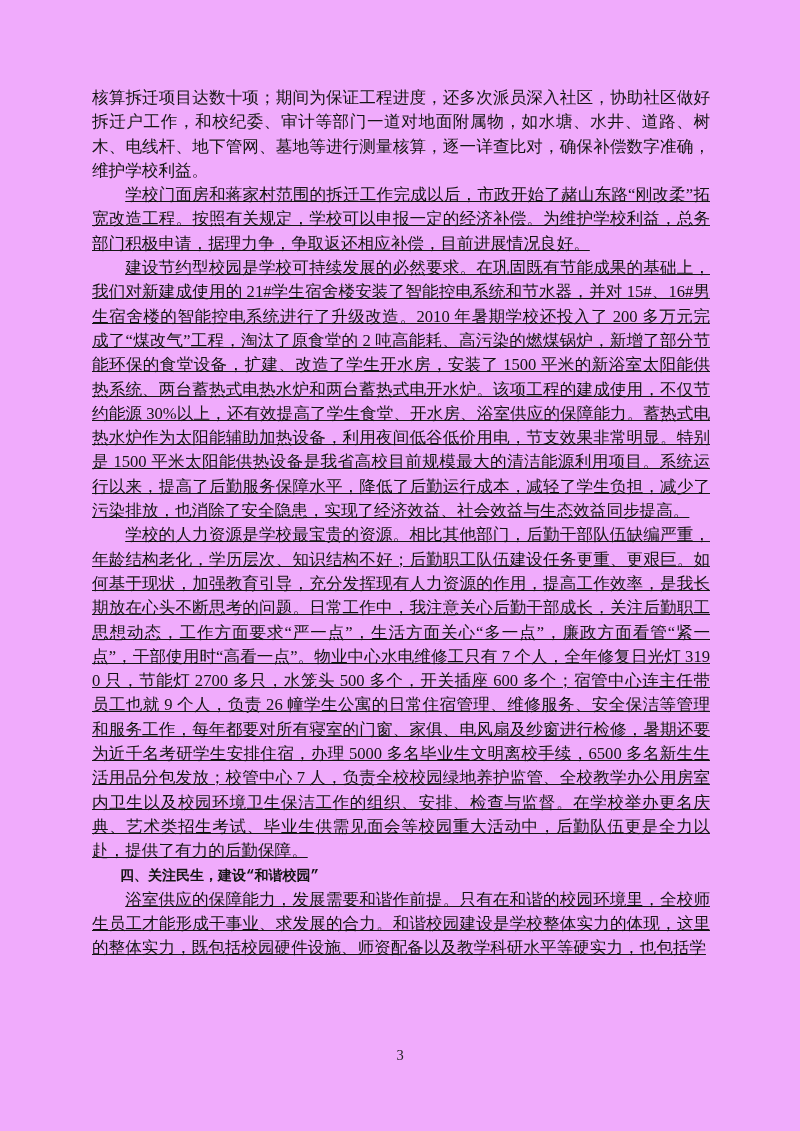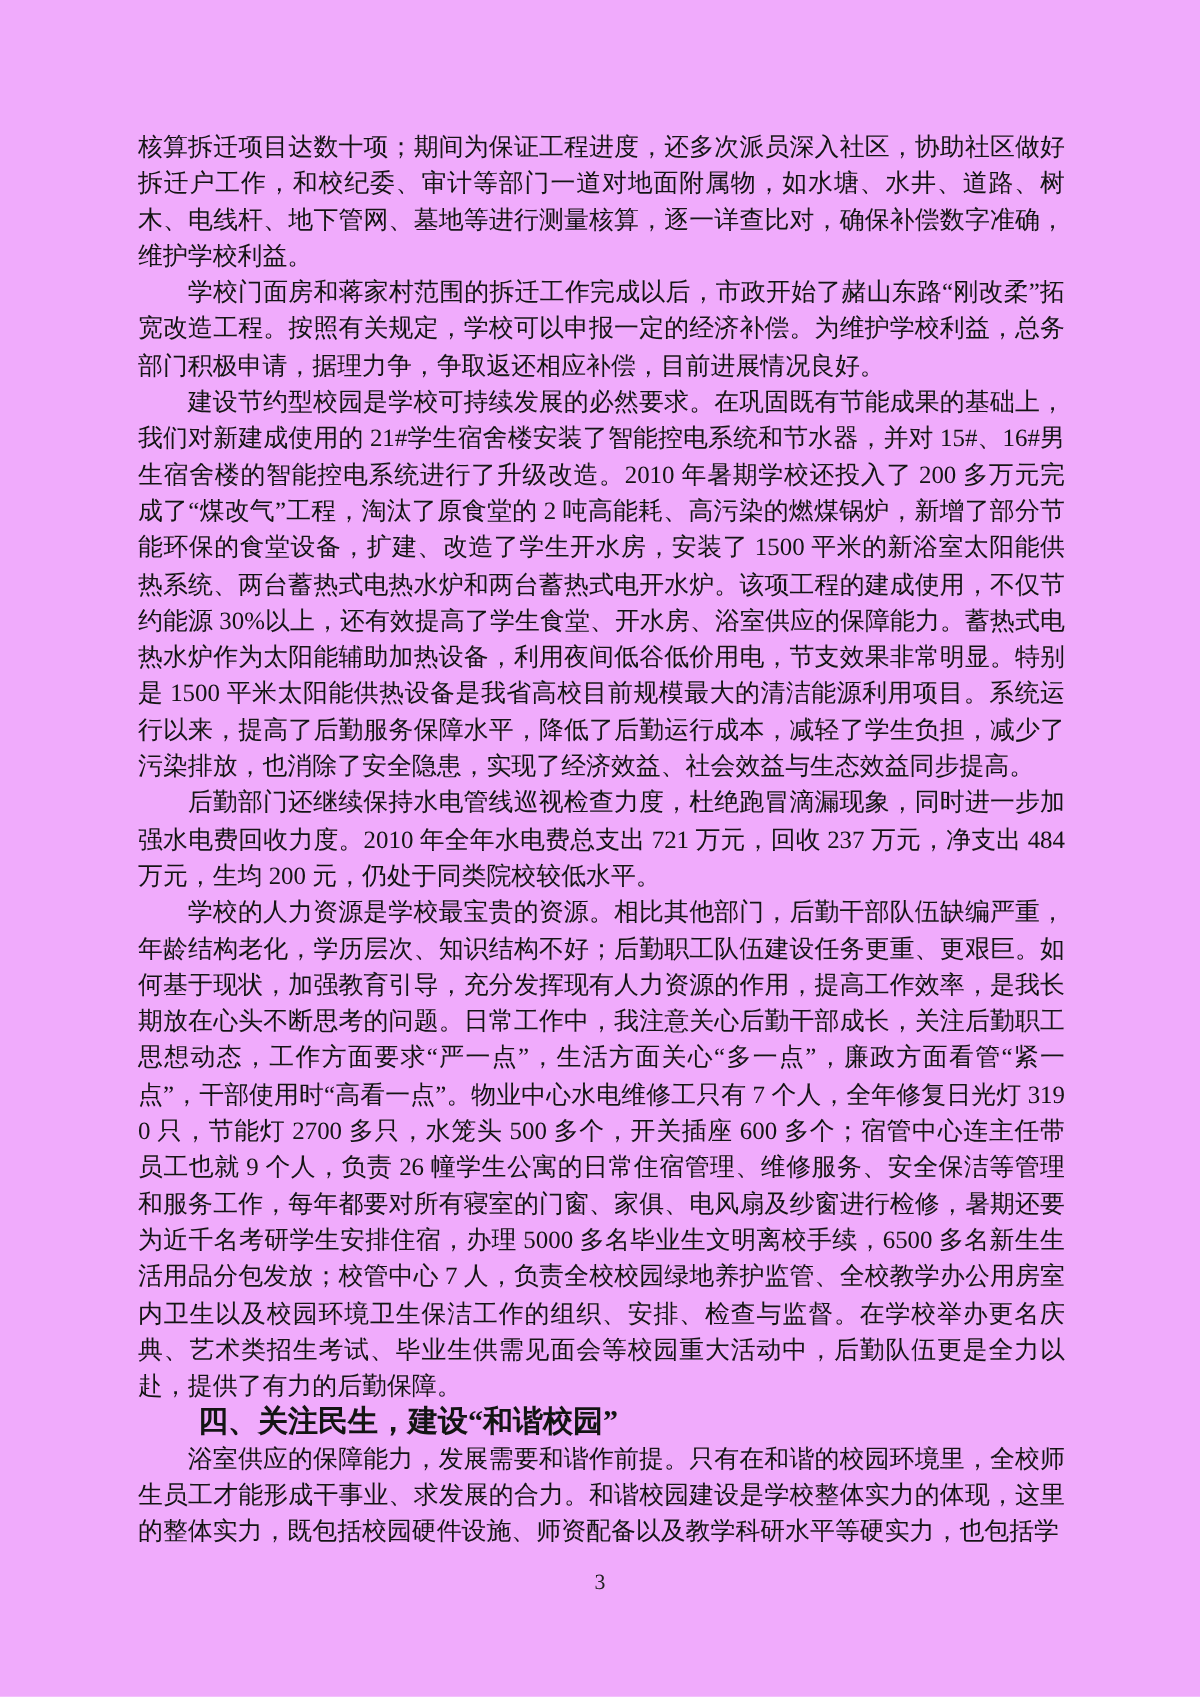--- a/index.html
+++ b/index.html
@@ -33,29 +33,30 @@
     margin: 0;
     padding: 0;
     font-size: 16.6px;
     line-height: 24.3px;
     text-align: justify;
     text-justify: inter-ideograph;
     word-break: break-all;
   }
   .para.indent {
     text-indent: 2em;
+    text-decoration: underline;
   }
   .heading {
     margin: 0;
     padding: 0;
-    font-size: 20px;
+    font-size: 14px;
     line-height: 24.3px;
     text-indent: 2em;
     font-weight: bold;
-    font-family: Liberation Serif, serif;
+    font-family: Liberation Mono, monospace;
     text-align: justify;
     word-break: break-all;
   }
   .page-number {
     position: absolute;
     top: 1046px;
     left: 0;
     width: 800px;
     text-align: center;
     font-size: 14.5px;
@@ -64,19 +65,18 @@
   }
 </style>
 </head>
 <body>
 
 <div class="page">
   <div class="content">
     <p class="para">核算拆迁项目达数十项；期间为保证工程进度，还多次派员深入社区，协助社区做好拆迁户工作，和校纪委、审计等部门一道对地面附属物，如水塘、水井、道路、树木、电线杆、地下管网、墓地等进行测量核算，逐一详查比对，确保补偿数字准确，维护学校利益。</p>
     <p class="para indent">学校门面房和蒋家村范围的拆迁工作完成以后，市政开始了赭山东路“刚改柔”拓宽改造工程。按照有关规定，学校可以申报一定的经济补偿。为维护学校利益，总务部门积极申请，据理力争，争取返还相应补偿，目前进展情况良好。</p>
     <p class="para indent">建设节约型校园是学校可持续发展的必然要求。在巩固既有节能成果的基础上，我们对新建成使用的 21#学生宿舍楼安装了智能控电系统和节水器，并对 15#、16#男生宿舍楼的智能控电系统进行了升级改造。2010 年暑期学校还投入了 200 多万元完成了“煤改气”工程，淘汰了原食堂的 2 吨高能耗、高污染的燃煤锅炉，新增了部分节能环保的食堂设备，扩建、改造了学生开水房，安装了 1500 平米的新浴室太阳能供热系统、两台蓄热式电热水炉和两台蓄热式电开水炉。该项工程的建成使用，不仅节约能源 30%以上，还有效提高了学生食堂、开水房、浴室供应的保障能力。蓄热式电热水炉作为太阳能辅助加热设备，利用夜间低谷低价用电，节支效果非常明显。特别是 1500 平米太阳能供热设备是我省高校目前规模最大的清洁能源利用项目。系统运行以来，提高了后勤服务保障水平，降低了后勤运行成本，减轻了学生负担，减少了污染排放，也消除了安全隐患，实现了经济效益、社会效益与生态效益同步提高。</p>
-    <p class="para indent">后勤部门还继续保持水电管线巡视检查力度，杜绝跑冒滴漏现象，同时进一步加强水电费回收力度。2010 年全年水电费总支出 721 万元，回收 237 万元，净支出 484 万元，生均 200 元，仍处于同类院校较低水平。</p>
     <p class="para indent">学校的人力资源是学校最宝贵的资源。相比其他部门，后勤干部队伍缺编严重，年龄结构老化，学历层次、知识结构不好；后勤职工队伍建设任务更重、更艰巨。如何基于现状，加强教育引导，充分发挥现有人力资源的作用，提高工作效率，是我长期放在心头不断思考的问题。日常工作中，我注意关心后勤干部成长，关注后勤职工思想动态，工作方面要求“严一点”，生活方面关心“多一点”，廉政方面看管“紧一点”，干部使用时“高看一点”。物业中心水电维修工只有 7 个人，全年修复日光灯 3190 只，节能灯 2700 多只，水笼头 500 多个，开关插座 600 多个；宿管中心连主任带员工也就 9 个人，负责 26 幢学生公寓的日常住宿管理、维修服务、安全保洁等管理和服务工作，每年都要对所有寝室的门窗、家俱、电风扇及纱窗进行检修，暑期还要为近千名考研学生安排住宿，办理 5000 多名毕业生文明离校手续，6500 多名新生生活用品分包发放；校管中心 7 人，负责全校校园绿地养护监管、全校教学办公用房室内卫生以及校园环境卫生保洁工作的组织、安排、检查与监督。在学校举办更名庆典、艺术类招生考试、毕业生供需见面会等校园重大活动中，后勤队伍更是全力以赴，提供了有力的后勤保障。</p>
     <p class="heading">四、关注民生，建设“和谐校园”</p>
     <p class="para indent">浴室供应的保障能力，发展需要和谐作前提。只有在和谐的校园环境里，全校师生员工才能形成干事业、求发展的合力。和谐校园建设是学校整体实力的体现，这里的整体实力，既包括校园硬件设施、师资配备以及教学科研水平等硬实力，也包括学</p>
   </div>
   <div class="page-number">3</div>
 </div>
 
 </body></html>

